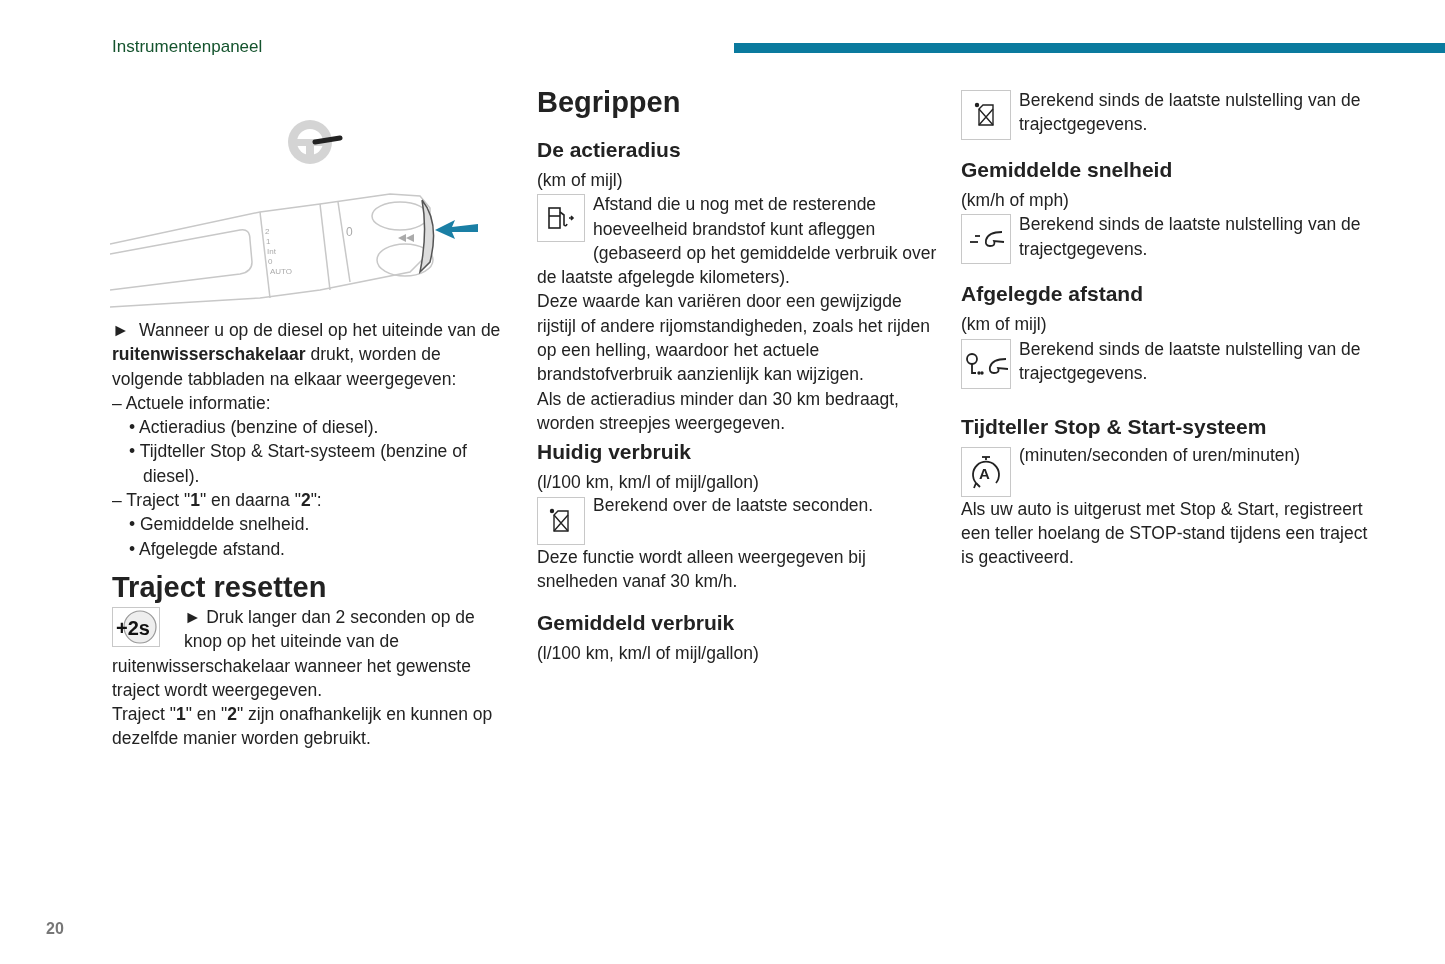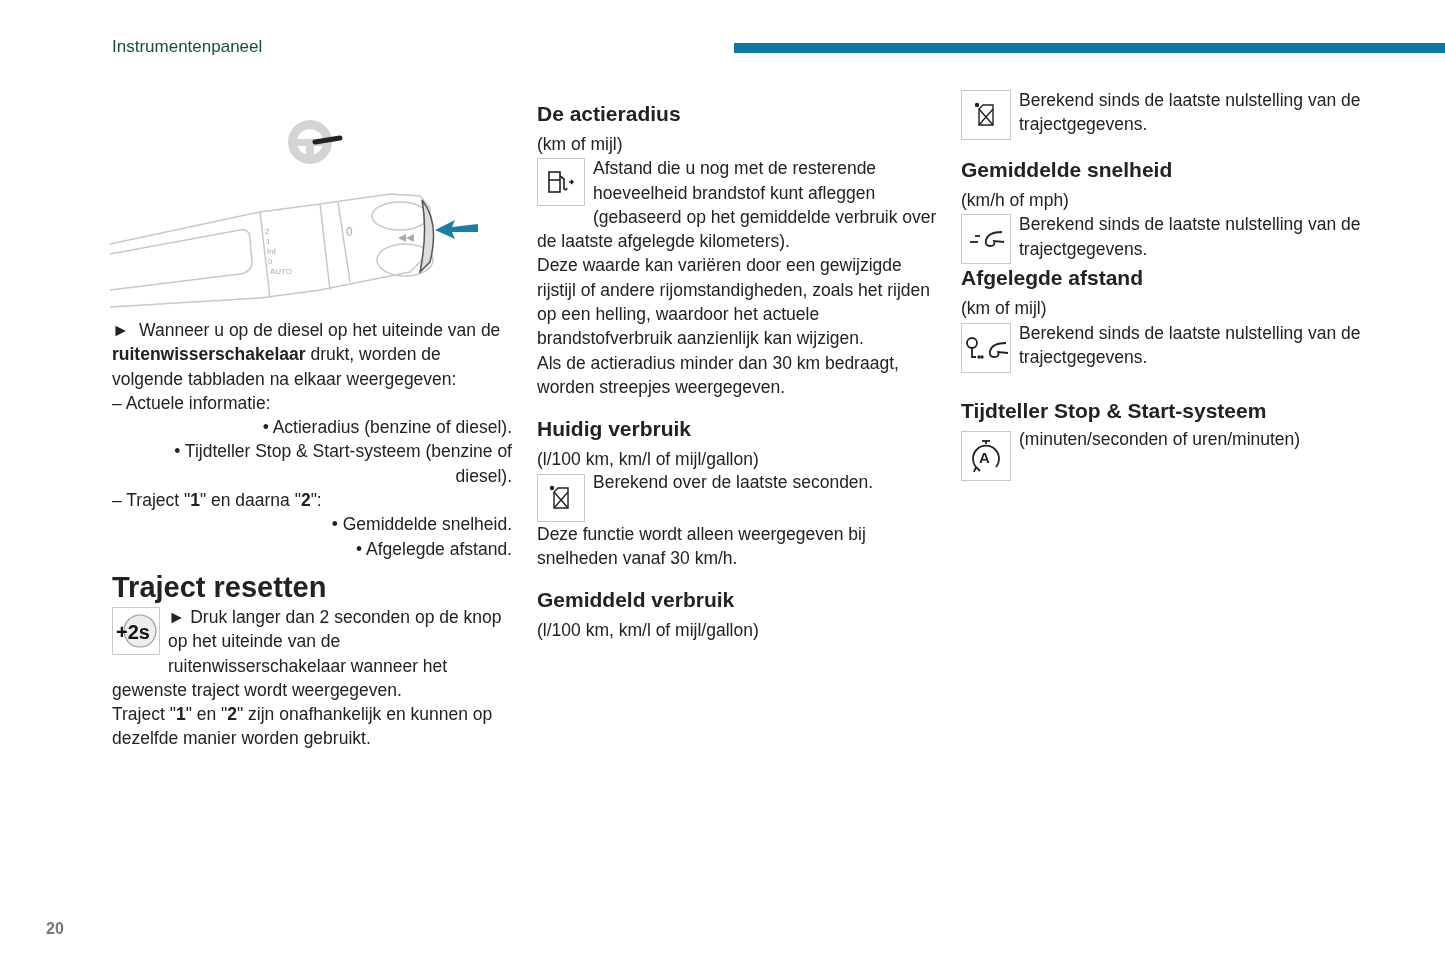--- a/index.html
+++ b/index.html
@@ -9,21 +9,21 @@
     .header-bar { position: absolute; left: 734px; top: 43px; width: 711px; height: 10px; background: #0a7a9e; }
     .page-number { position: absolute; left: 46px; top: 920px; font-size: 16px; font-weight: bold; color: #777; }
     .col { position: absolute; font-size: 17.5px; line-height: 24.3px; }
     .col1 { left: 112px; top: 318px; width: 400px; }
     .col2 { left: 537px; top: 84px; width: 400px; }
     .col3 { left: 961px; top: 88px; width: 410px; }
     p { margin: 0; }
     h1 { margin: 0; font-size: 29px; font-weight: bold; line-height: 36px; color: #222; }
     h2 { margin: 0; font-size: 21px; font-weight: bold; line-height: 28px; color: #222; }
     .indent1 { padding-left: 18px; text-indent: -18px; }
-    .indent2 { padding-left: 31px; text-indent: -14px; text-align: right; }
+    .indent2 { padding-left: 31px; text-indent: -14px; }
     .iconrow { display: flex; align-items: flex-start; }
     .iconbox { flex: 0 0 auto; width: 46px; height: 46px; border: 1px solid #c8c8c8; box-sizing: border-box;
       display: flex; align-items: center; justify-content: center; margin-right: 8px; margin-top: 2px; }
     .iconrow .txt { flex: 1; }
     .illus { position: absolute; left: 110px; top: 112px; width: 380px; height: 200px; }
   </style>
 </head>
 <body>
 
 <div class="header-title">Instrumentenpaneel</div>
@@ -67,51 +67,52 @@
   <p class="indent2">• Actieradius (benzine of diesel).</p>
   <p class="indent2">• Tijdteller Stop &amp; Start-systeem (benzine of diesel).</p>
   <p class="indent1">
     <span>– Traject "</span><b>1</b><span>" en daarna "</span><b>2</b><span>":</span>
   </p>
   <p class="indent2">• Gemiddelde snelheid.</p>
   <p class="indent2">• Afgelegde afstand.</p>
 
   <h1 style="margin-top:8px">Traject resetten</h1>
   <div style="position:relative;">
-    <div class="iconbox" style="float:left; width:48px; height:48px; margin-right:8px;">
+    <div class="iconbox" style="float:left; width:48px; height:40px; margin-right:24px;">
       <svg width="44" height="44" viewBox="0 0 44 44">
         <circle cx="26" cy="22" r="16" fill="#eee" stroke="#999" stroke-width="1.2"></circle>
         <text x="2" y="30" font-size="20" font-weight="bold" fill="#111" font-family="Liberation Sans, sans-serif">+2s</text>
       </svg>
     </div>
     <p>► Druk langer dan 2 seconden op de knop op het uiteinde van de ruitenwisserschakelaar wanneer het gewenste traject wordt weergegeven.</p>
     <p>
       <span>Traject "</span><b>1</b><span>" en "</span><b>2</b><span>" zijn onafhankelijk en kunnen op dezelfde manier worden gebruikt.</span>
     </p>
   </div>
 </div>
 
 <div class="col col2">
+  <h1>Begrippen</h1>
   <h2 style="margin-top:16px">De actieradius</h2>
   <p style="margin-top:4px">(km of mijl)</p>
   <div>
     <div class="iconbox" style="float:left; margin-right:8px; width:48px; height:48px;">
       <svg width="30" height="26" viewBox="0 0 30 26" fill="none" stroke="#222" stroke-width="1.6">
         <rect x="3" y="3" width="11" height="20"></rect>
           <line x1="3" y1="11" x2="14" y2="11"></line>
         <path d="M14 7 L18 10 L18 20 Q20 22 21 19"></path>
         <path d="M23 13 L27 13 M25 11 L27 13 L25 15"></path>
       </svg>
     </div>
     <p><span>Afstand die u nog met de resterende hoeveelheid brandstof kunt afleggen</span> <span>(gebaseerd op het gemiddelde verbruik over de laatste afgelegde kilometers).</span></p>
   </div>
   <p>Deze waarde kan variëren door een gewijzigde rijstijl of andere rijomstandigheden, zoals het rijden op een helling, waardoor het actuele brandstofverbruik aanzienlijk kan wijzigen.</p>
   <p>Als de actieradius minder dan 30 km bedraagt, worden streepjes weergegeven.</p>
 
-  <h2 style="margin-top:16px">Huidig verbruik</h2>
+  <h2 style="margin-top:3px">Huidig verbruik</h2>
   <p style="margin-top:4px">(l/100 km, km/l of mijl/gallon)</p>
   <div class="iconrow">
     <div class="iconbox" style="width:48px; height:48px;">
       <svg width="26" height="28" viewBox="0 0 26 28" fill="none" stroke="#222" stroke-width="1.4">
         <path d="M6 8 L10 4 L20 4 L20 24 L6 24 Z"></path>
           <path d="M6 8 L20 24 M20 8 L6 24"></path>
           <circle cx="4" cy="4" r="1.5" fill="#222"></circle>
       </svg>
     </div>
     <p class="txt" style="margin-top:-2px">Berekend over de laatste seconden.</p>
@@ -140,21 +141,21 @@
     <div class="iconbox" style="width:50px; height:50px;">
       <svg width="40" height="26" viewBox="0 0 40 26" fill="none" stroke="#222" stroke-width="1.8">
         <line x1="4" y1="16" x2="12" y2="16"></line>
           <line x1="9" y1="10" x2="14" y2="10"></line>
         <path d="M36 6 Q22 6 20 14 Q19 20 24 20 Q30 20 28 15 L38 16"></path>
       </svg>
     </div>
     <p class="txt">Berekend sinds de laatste nulstelling van de trajectgegevens.</p>
   </div>
 
-  <h2 style="">Afgelegde afstand</h2>
+  <h2 style="margin-top:16px">Afgelegde afstand</h2>
   <p style="margin-top:4px">(km of mijl)</p>
   <div class="iconrow">
     <div class="iconbox" style="width:50px; height:50px;">
       <svg width="44" height="30" viewBox="0 0 44 30" fill="none" stroke="#222" stroke-width="1.8">
         <circle cx="8" cy="10" r="5"></circle>
           <path d="M8 15 L8 24 L12 24"></path>
           <circle cx="15" cy="24" r="0.8" fill="#222"></circle>
           <circle cx="18" cy="24" r="0.8" fill="#222"></circle>
         <path d="M42 10 Q28 10 26 18 Q25 24 30 24 Q36 24 34 19 L44 20"></path>
       </svg>
@@ -168,15 +169,16 @@
       <svg width="36" height="38" viewBox="0 0 36 38" fill="none" stroke="#222" stroke-width="1.8">
         <path d="M8 30 A13 13 0 1 1 28 30"></path>
           <path d="M8 30 L12 34 M8 30 L6 35"></path>
         <line x1="18" y1="4" x2="18" y2="7"></line>
           <line x1="14" y1="4" x2="22" y2="4"></line>
         <text x="11" y="26" font-size="15" font-weight="bold" fill="#222" stroke="none" font-family="Liberation Sans, sans-serif">A</text>
       </svg>
     </div>
     <p class="txt" style="margin-top:-2px">(minuten/seconden of uren/minuten)</p>
   </div>
+  <p>Als uw auto is uitgerust met Stop &amp; Start, registreert een teller hoelang de STOP-stand tijdens een traject is geactiveerd.</p>
 </div>
 
 <div class="page-number">20</div>
 
 </body></html>

